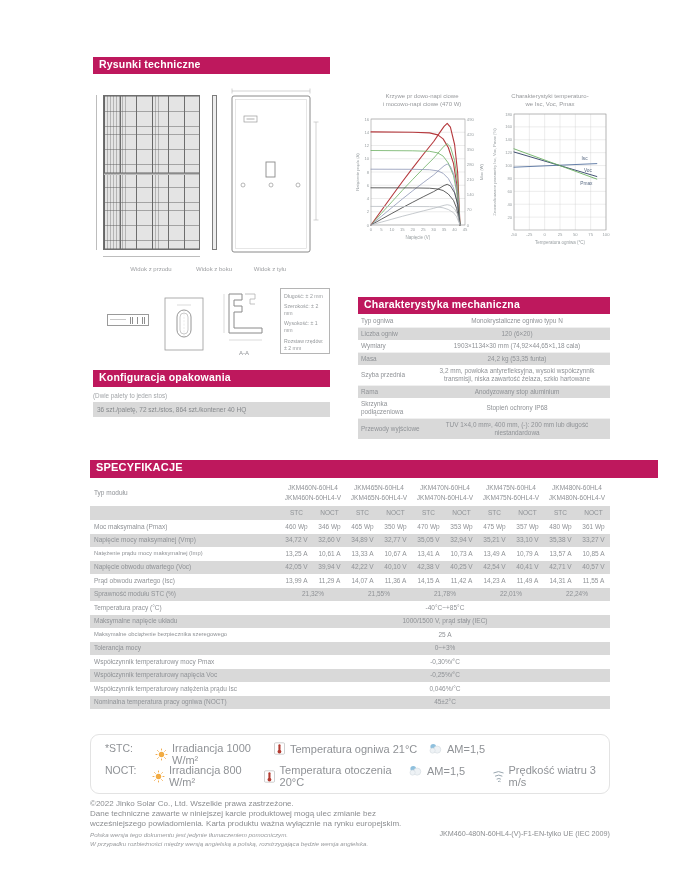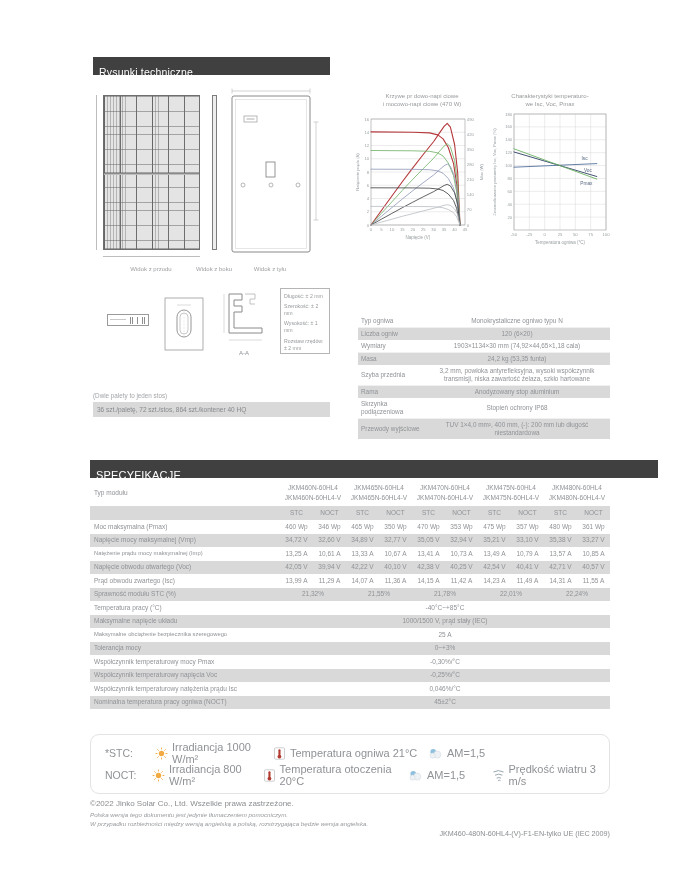--- a/index.html
+++ b/index.html
@@ -1,20 +1,20 @@
 <!DOCTYPE html>
 <html><head>
 <meta charset="utf-8">
 <style>
   *{box-sizing:border-box;margin:0;padding:0}
   html,body{background:#fff}
   .page{position:relative;width:700px;height:869px;background:#fff;overflow:hidden;
         font-family:"Liberation Sans",sans-serif;color:#8f9296}
-  .band{position:absolute;background:#404040;color:#fff;font-weight:normal;
-        padding:9px 6px;letter-spacing:.2px}
+  .band{position:absolute;background:#be185d;color:#fff;font-weight:bold;
+        padding:1px 6px;letter-spacing:.2px}
   .b-left1{left:93px;top:57px;width:237px;font-size:10.5px;height:17px}
   .b-right1{left:358px;top:57px;width:252px;font-size:8.3px;height:17px}
   .b-mech{left:358px;top:297px;width:252px;font-size:10.5px;height:17px}
   .b-pack{left:93px;top:370px;width:237px;font-size:10.5px;height:17px}
   .b-spec{left:90px;top:460px;width:568px;font-size:11px;height:18px}
 
   
   .draw-area{position:absolute;left:93px;top:80px;width:237px;height:205px}
   .front-view{position:absolute;left:10px;top:15px;width:97px;height:155px;
     border:1px solid #6f6f6f;
@@ -72,21 +72,21 @@
   .scell{width:33px;text-align:center;flex:none}
   .scell2{width:66px;text-align:center;flex:none}
   .sfull{width:330px;text-align:center;flex:none}
   .modrow{min-height:27px}
   .modcell div{line-height:1.45}
   .condrow{min-height:14px}
 
   
   .legend{position:absolute;left:90px;top:734px;width:520px;height:60px;
           border:1px solid #e3e3e3;border-radius:9px;padding:7px 0 0 14px}
-  .lrow{display:flex;align-items:center;height:22px}
+  .lrow{display:flex;align-items:flex-start;height:22px}
   .llabel{width:50px;font-size:10.5px;color:#8f9296}
   .litem{display:flex;align-items:center;font-size:11px;color:#8f9296}
   .litem svg{margin-right:4px;flex:none}
   .li1{width:118px}.li2{width:156px}.li3{width:88px}
 
   
   .footer{position:absolute;left:90px;top:799px;width:520px;font-size:8px;line-height:1.25;color:#8b8d90}
   .f-para{width:330px}
   .f-italic{font-style:italic;font-size:6.2px;line-height:1.45;margin-top:2px;color:#97999c}
   .doc-code{position:absolute;right:0;top:30px;font-size:7.2px;color:#8b8d90}
@@ -146,20 +146,21 @@
     </svg>
     <div class="aa-label">A-A</div>
     <div class="tolbox">
       <div>Długość: ± 2 mm</div>
       <div>Szerokość: ± 2 mm</div>
       <div>Wysokość: ± 1 mm</div>
       <div>Rozstaw rzędów: ± 2 mm</div>
     </div>
   </div>
 
+  <div class="band b-pack">Konfiguracja opakowania</div>
   <div class="pack-note">(Dwie palety to jeden stos)</div>
   <div class="pack-bar">36 szt./paletę, 72 szt./stos, 864 szt./kontener 40 HQ</div>
 
   <div class="chart-title ct1">
     <div>Krzywe pr dowo-napi ciowe</div>
       <div>i mocowo-napi ciowe (470 W)</div>
   </div>
   <div class="chart-title ct2">
     <div>Charakterystyki temperaturo-</div>
       <div>we Isc, Voc, Pmax</div>
@@ -253,20 +254,21 @@
       <path d="M24.0,59.2 L106.8,55.6" fill="none" stroke="#53719e" stroke-width="0.9" stroke-linejoin="round" stroke-linecap="round"></path>
       <text x="91.46666666666667" y="52.400000000000006" text-anchor="start" font-size="4.8" fill="#5a6b84" font-family="Liberation Sans, sans-serif">Isc</text>
       <path d="M24.0,44.0 L106.8,68.5" fill="none" stroke="#2e3f63" stroke-width="0.9" stroke-linejoin="round" stroke-linecap="round"></path>
       <text x="93.92" y="64" text-anchor="start" font-size="4.8" fill="#5a6b84" font-family="Liberation Sans, sans-serif">Voc</text>
       <path d="M24.0,40.8 L106.8,71.1" fill="none" stroke="#6cb062" stroke-width="0.9" stroke-linejoin="round" stroke-linecap="round"></path>
       <text x="90.24" y="76.88888888888889" text-anchor="start" font-size="4.8" fill="#5a6b84" font-family="Liberation Sans, sans-serif">Pmax</text>
       <text x="70" y="136" text-anchor="middle" font-size="4.5" fill="#9aa0a3" font-family="Liberation Sans, sans-serif">Temperatura ogniwa (°C)</text>
       <text x="5.5" y="64" text-anchor="middle" font-size="4.2" fill="#9aa0a3" font-family="Liberation Sans, sans-serif" transform="rotate(-90 5.5 64)">Znormalizowane parametry Isc, Voc, Pmax (%)</text>
     </svg>
 
+  <div class="band b-mech">Charakterystyka mechaniczna</div>
   <div class="mech-table">
       <div class="mrow">
         <div class="mlabel">Typ ogniwa</div>
         <div class="mvalue">Monokrystaliczne ogniwo typu N</div>
       </div>
       <div class="mrow shaded">
         <div class="mlabel">Liczba ogniw</div>
         <div class="mvalue">120 (6×20)</div>
       </div>
       <div class="mrow">
@@ -519,20 +521,21 @@
               <path d="M6.4 11.4 q1 -0.7 1.8 0"></path>
             </g>
           </svg>
         <span>Prędkość wiatru 3 m/s</span>
       </div>
     </div>
   </div>
 
   <div class="footer">
     <div>©2022 Jinko Solar Co., Ltd. Wszelkie prawa zastrzeżone.</div>
+    <div class="f-para">Dane techniczne zawarte w niniejszej karcie produktowej mogą ulec zmianie bez wcześniejszego powiadomienia. Karta produktu ważna wyłącznie na rynku europejskim.</div>
     <div class="f-italic">
       <div>Polska wersja tego dokumentu jest jedynie tłumaczeniem pomocniczym.</div>
       <div>W przypadku rozbieżności między wersją angielską a polską, rozstrzygająca będzie wersja angielska.</div>
     </div>
     <div class="doc-code">JKM460-480N-60HL4-(V)-F1-EN-tylko UE (IEC 2009)</div>
   </div>
 
 </div>
 
 </body></html>

